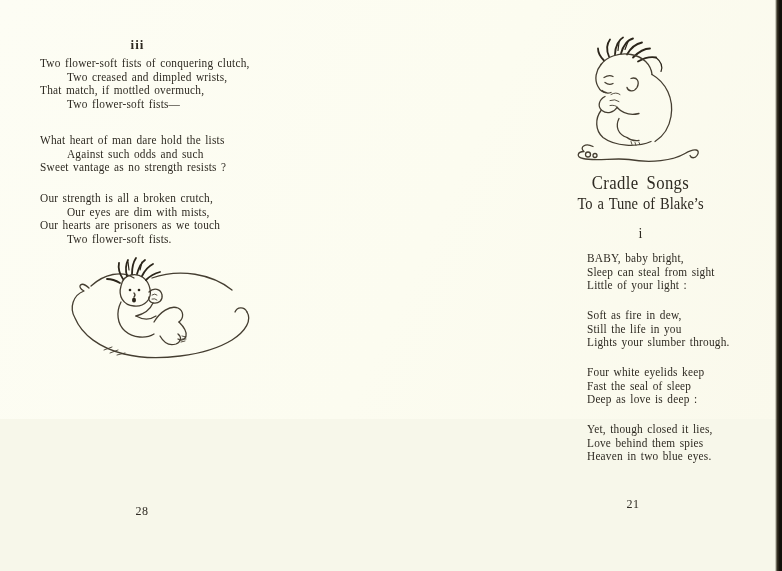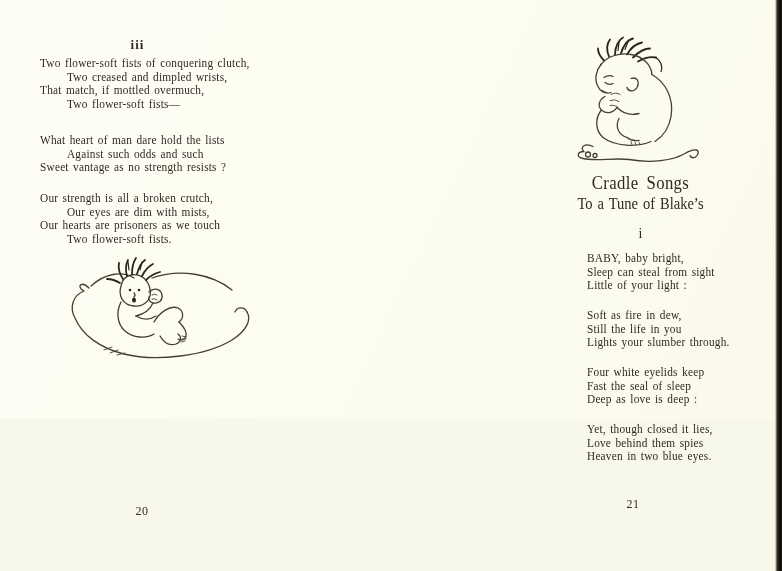--- a/index.html
+++ b/index.html
@@ -102,21 +102,21 @@
         <path d="M64,31 C59,28 55,27 51,27"></path>
         <path d="M73,18 L72,10 M84,18 L86,10" stroke-width="1.2"></path>
       </g>
       <g>
         <circle class="dot" cx="74" cy="38" r="1.3"></circle>
         <circle class="dot" cx="83" cy="38" r="1.3"></circle>
         <ellipse class="dot" cx="78" cy="48" rx="2" ry="2.6"></ellipse>
       </g>
     </svg>
 
-    <div class="txt centered" id="l-num">20</div>
+    <div class="txt centered" id="l-num">28</div>
   </div>
 
   <div>
 
     <svg id="r-illus" viewBox="0 0 140 135">
       <g class="hair">
         <path d="M38,22 C35,15 36,9 39,5"></path>
         <path d="M44,20 C44,12 48,5 52,3"></path>
         <path d="M50,19 C52,11 57,5 62,4"></path>
         <path d="M56,20 C60,13 66,9 71,8"></path>

